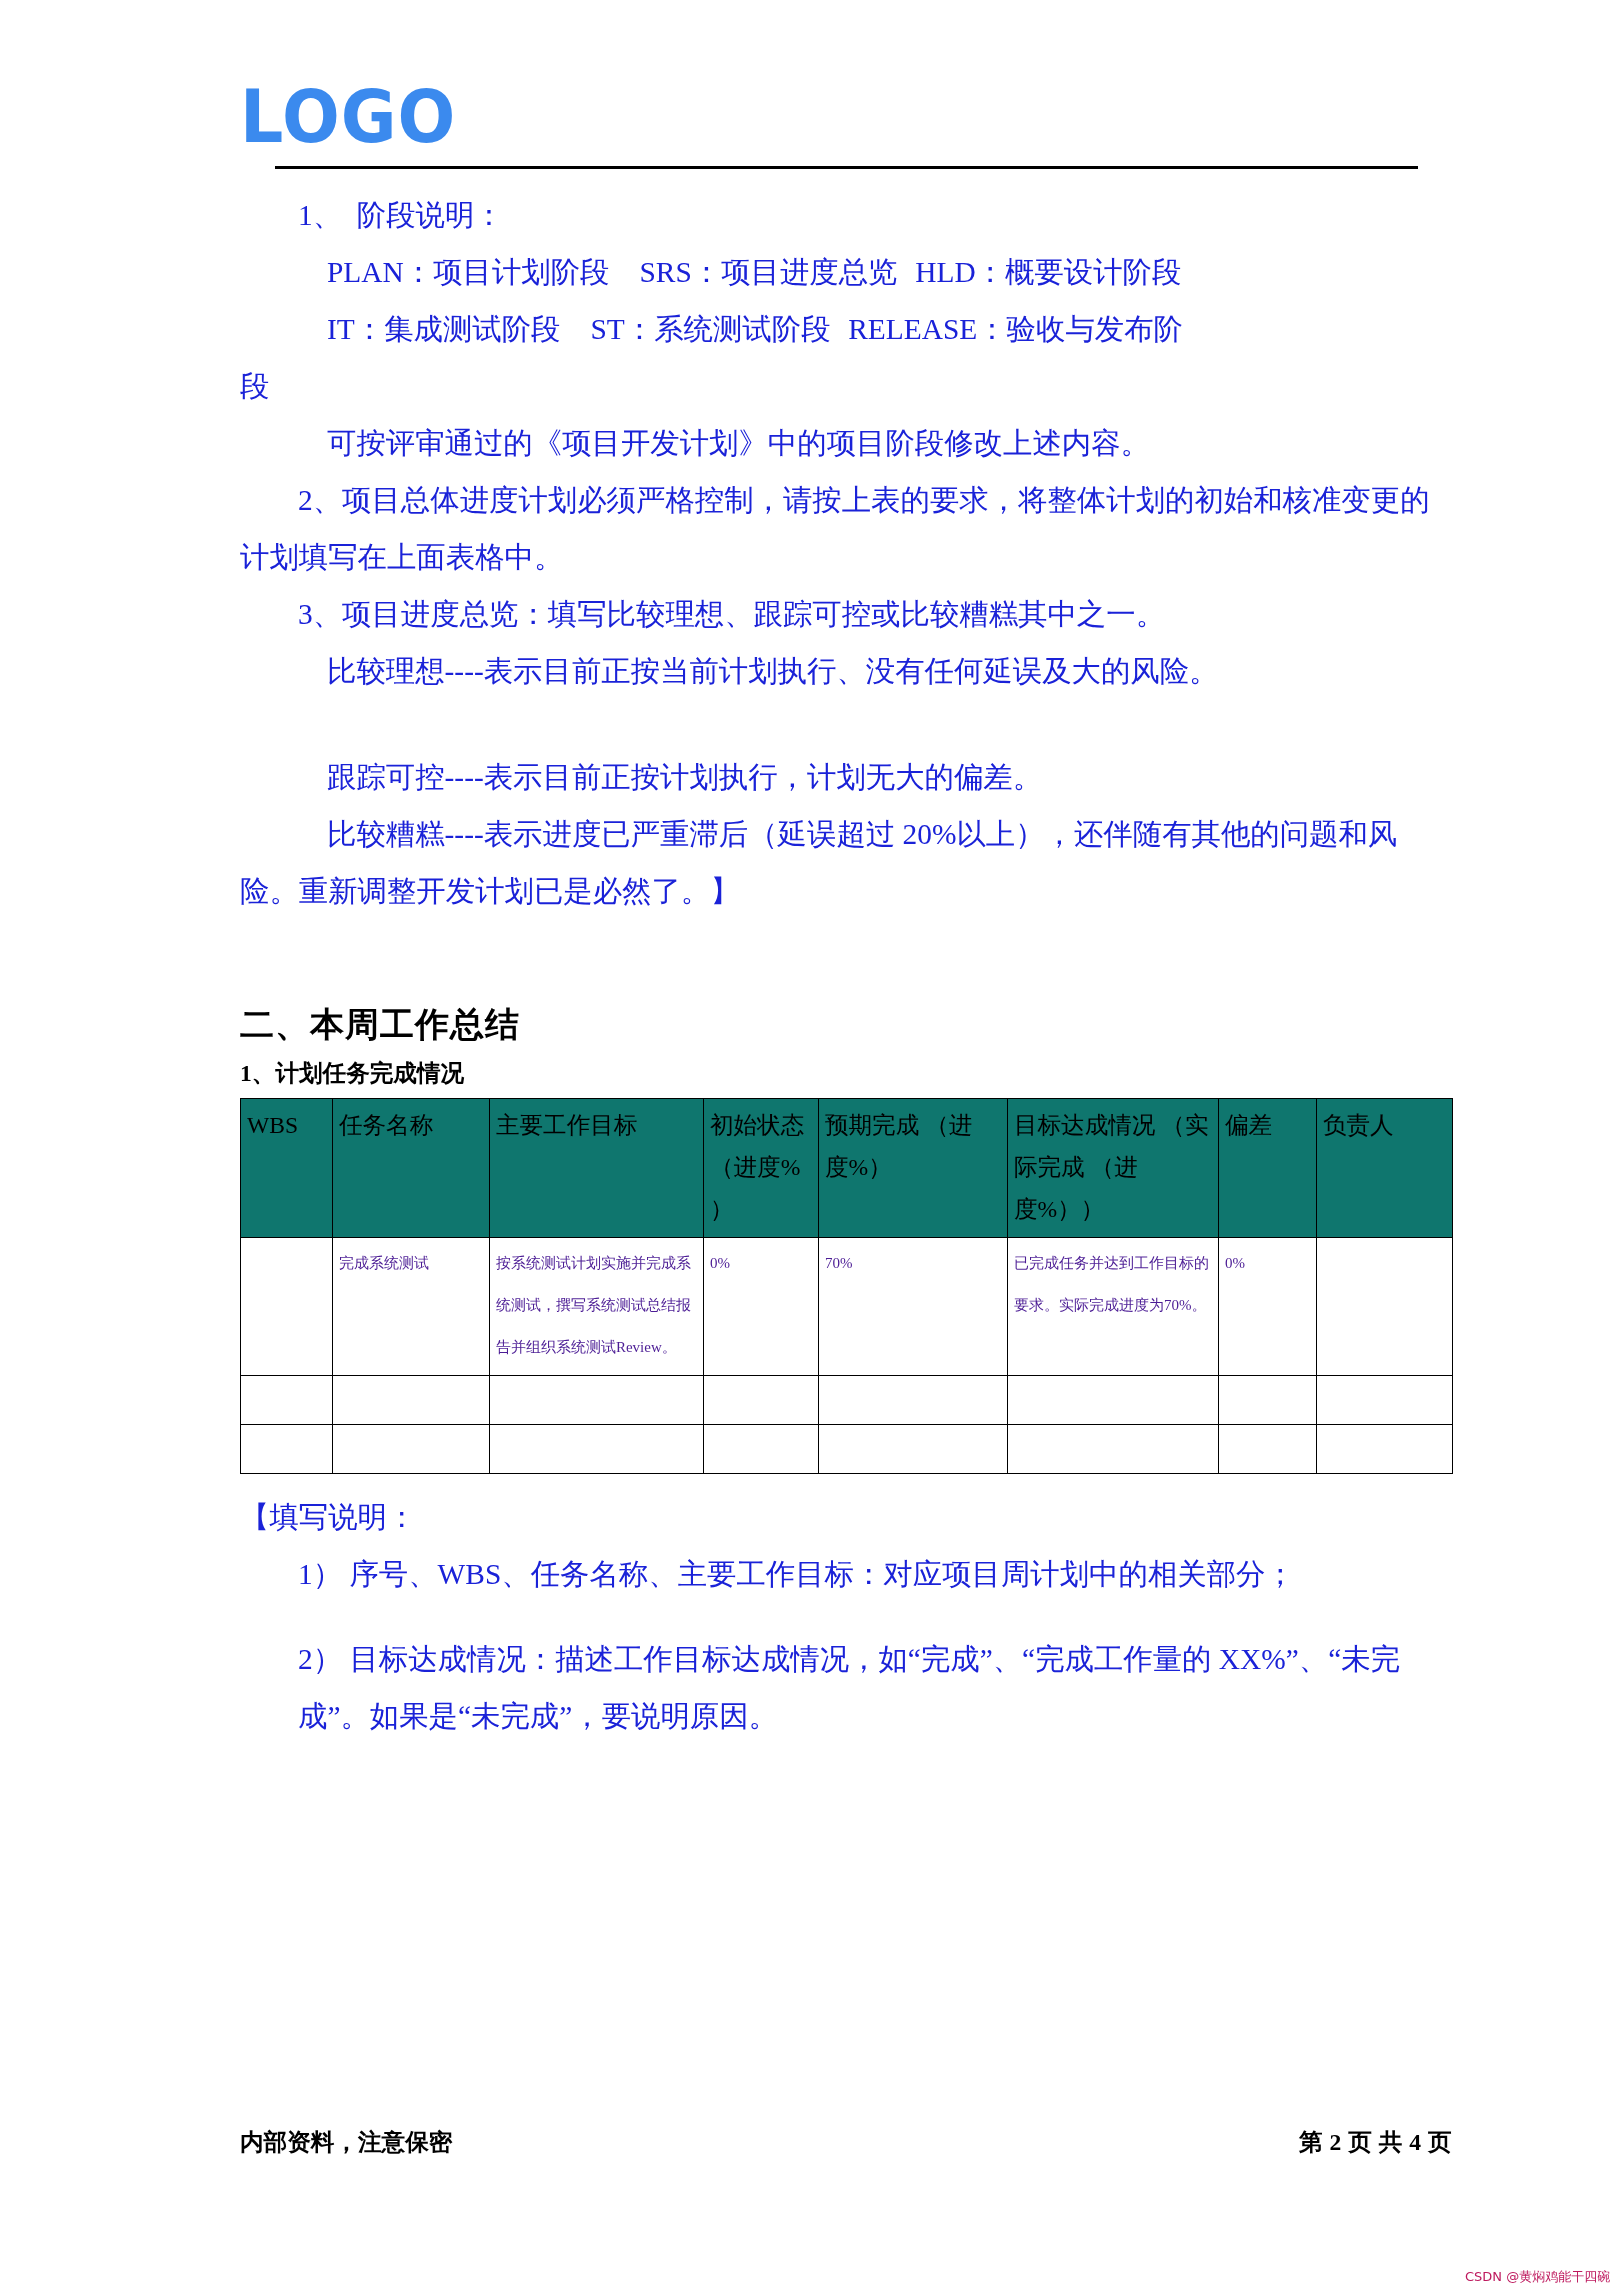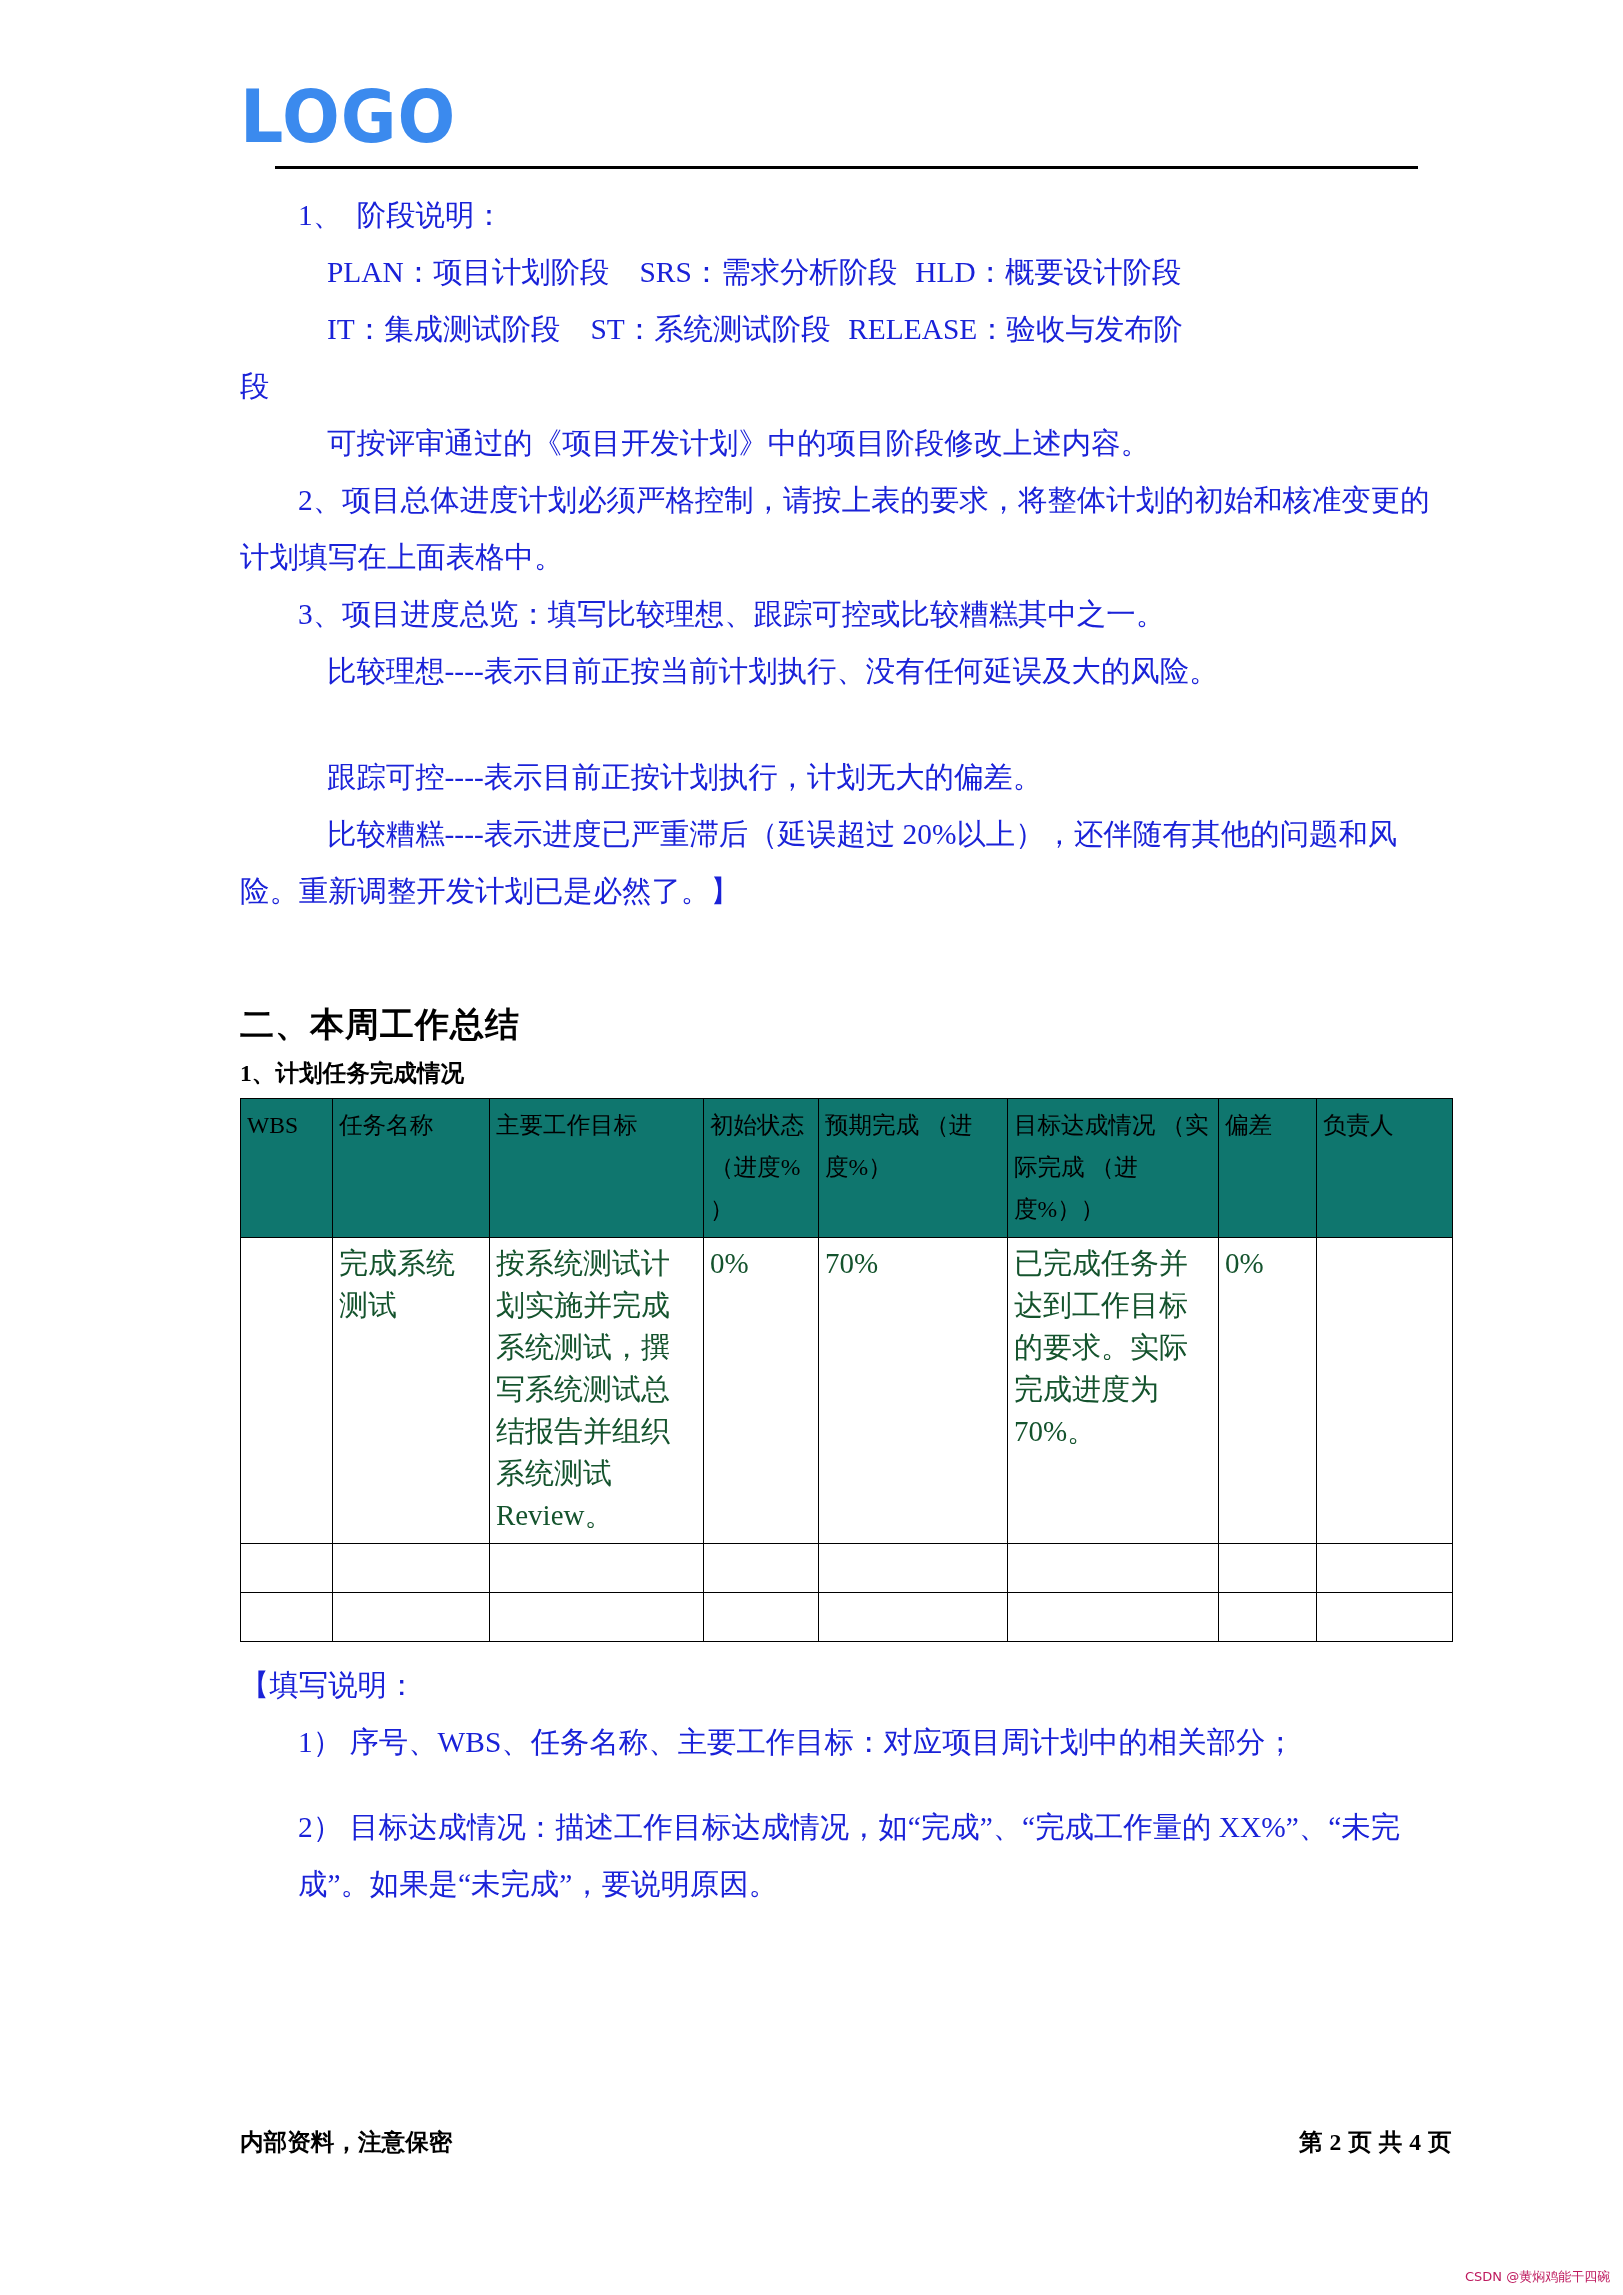--- a/index.html
+++ b/index.html
@@ -112,22 +112,22 @@
     font-weight: normal;
     text-align: left;
   }
   table.plan thead td {
     background: #0f766e;
     color: #000000;
     font-size: 23.6px;
     line-height: 42px;
   }
   table.plan tbody td {
-    color: #14532d;
-    font-size: 29px;
+    color: #4c1d95;
+    font-size: 15px;
     line-height: 42px;
   }
   .row-empty td { height: 36px; }
 
   
   .footer {
     position: absolute;
     left: 240px;
     right: 171px;
     top: 2125px;
@@ -161,21 +161,21 @@
     <div class="header">
       <div class="logo">LOGO</div>
       <hr class="header-rule">
     </div>
 
     <div class="gap-sm"></div>
 
     <p class="p p-indent">1、  阶段说明：</p>
 
     <p class="phase-line">
-      <span>PLAN：项目计划阶段</span><span class="sp-a"></span><span>SRS：需求分析阶段</span><span class="sp-b"></span><span>HLD：概要设计阶段</span>
+      <span>PLAN：项目计划阶段</span><span class="sp-a"></span><span>SRS：项目进度总览</span><span class="sp-b"></span><span>HLD：概要设计阶段</span>
     </p>
 
 
     <p class="phase-line">
       <span>IT：集成测试阶段</span><span class="sp-a"></span><span>ST：系统测试阶段</span><span class="sp-b"></span><span>RELEASE：验收与发布阶</span>
     </p>
 
     <p class="p">段</p>
 
     <p class="p p-indent2">可按评审通过的《项目开发计划》中的项目阶段修改上述内容。</p>

